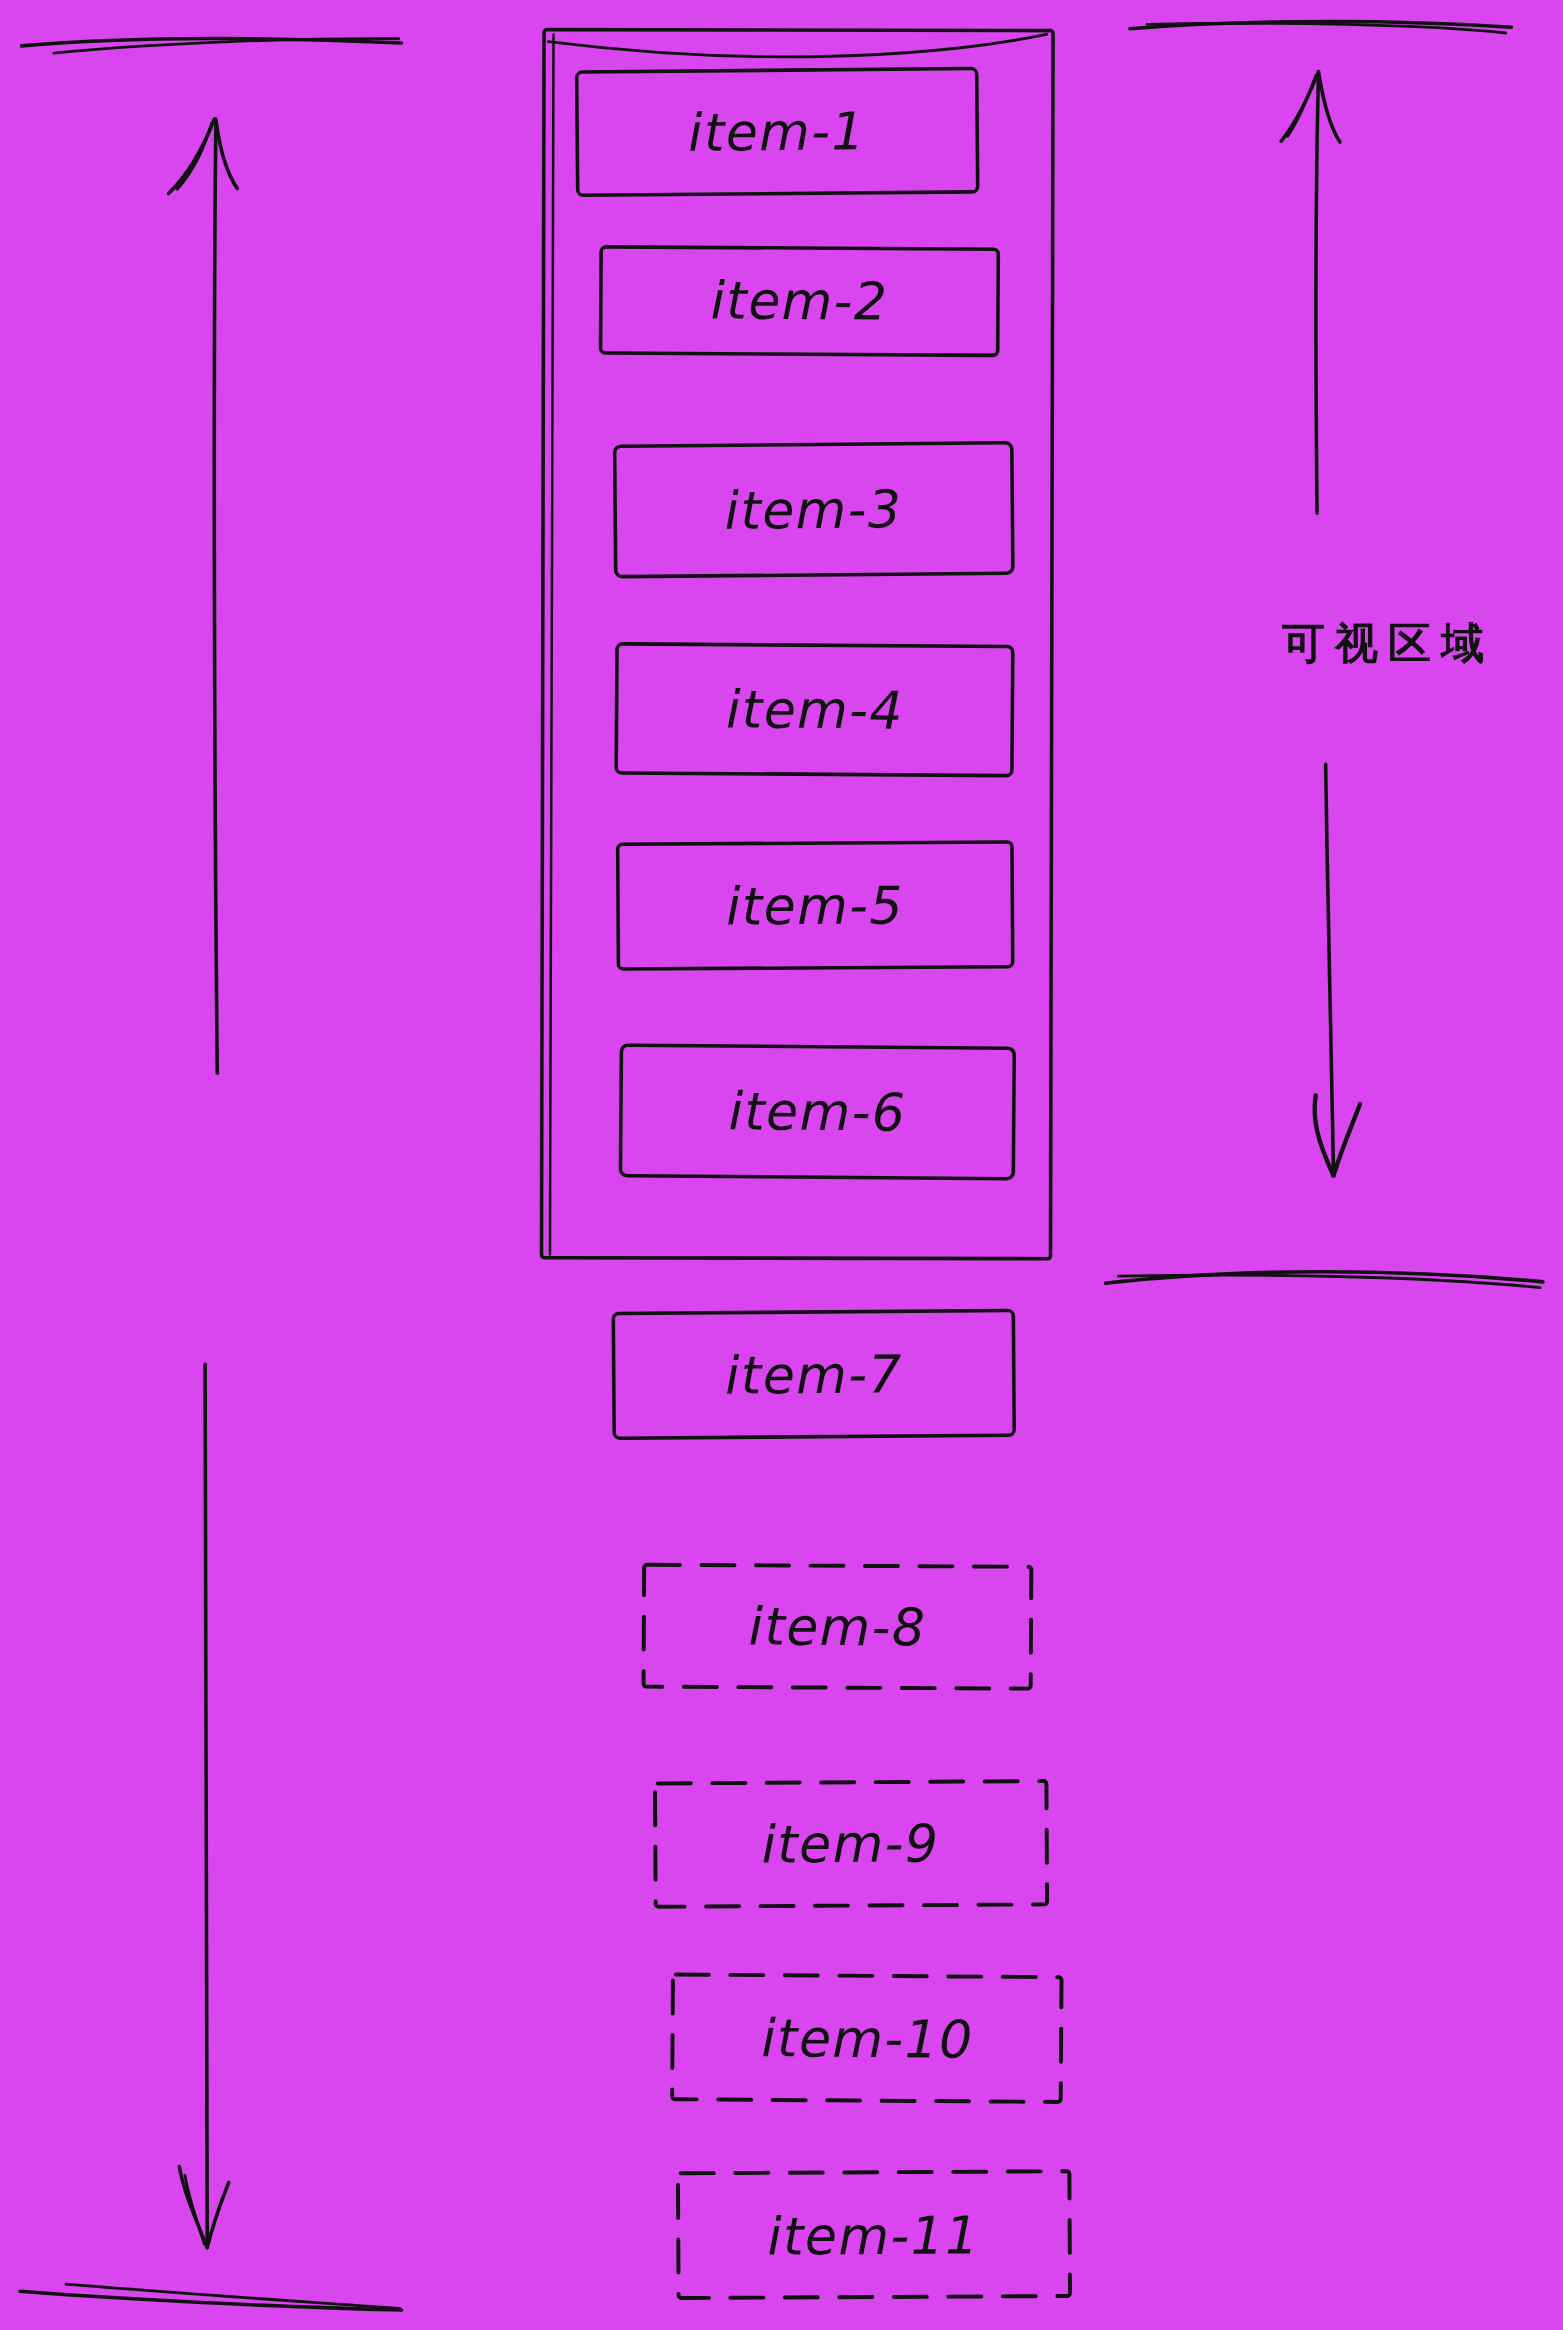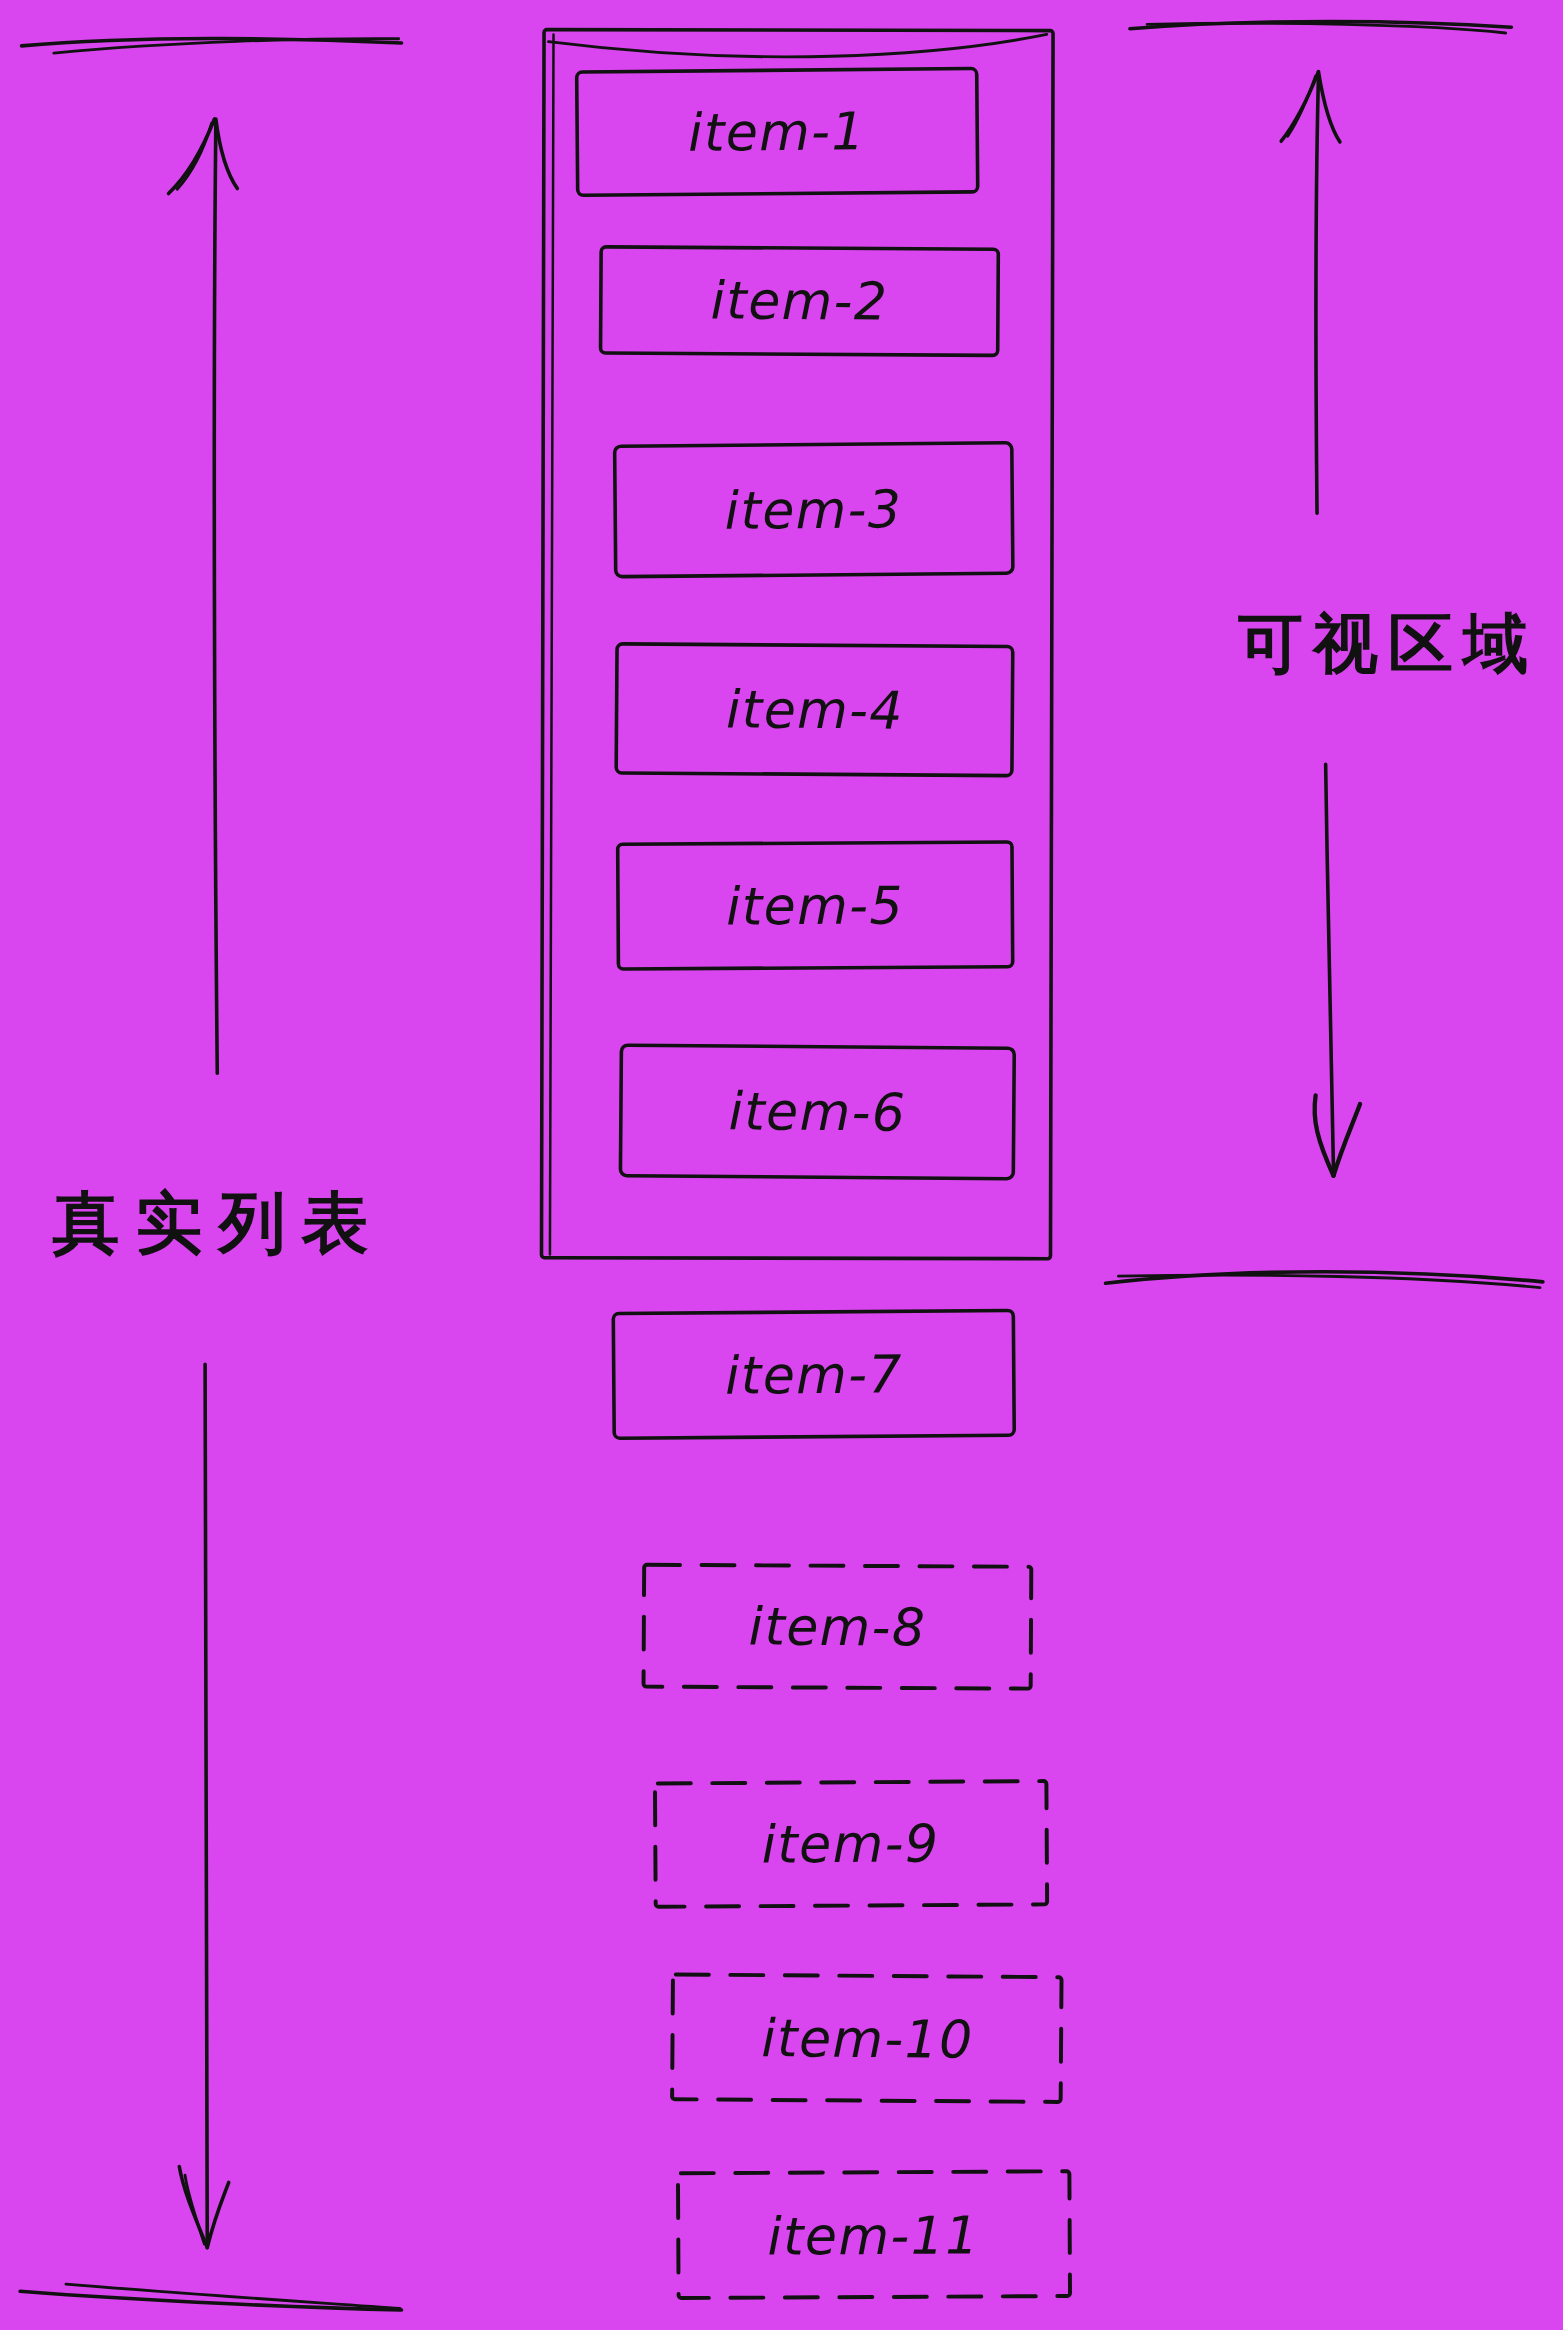--- a/index.html
+++ b/index.html
@@ -107,17 +107,16 @@
   <div class="lbl item-lbl" style="left:617px;top:645px;width:396px;height:129px;transform:rotate(0.4deg)">item-4</div>
   <div class="lbl item-lbl" style="left:618px;top:843px;width:394px;height:125px;transform:rotate(-0.35deg)">item-5</div>
   <div class="lbl item-lbl" style="left:621px;top:1047px;width:393px;height:130px;transform:rotate(0.45deg)">item-6</div>
 
   <div class="lbl item-lbl" style="left:614px;top:1312px;width:400px;height:125px;transform:rotate(-0.45deg)">item-7</div>
   <div class="lbl item-lbl" style="left:644px;top:1566px;width:387px;height:122px;transform:rotate(0.3deg)">item-8</div>
   <div class="lbl item-lbl" style="left:655px;top:1782px;width:391px;height:123px;transform:rotate(-0.35deg)">item-9</div>
   <div class="lbl item-lbl" style="left:673px;top:1976px;width:389px;height:125px;transform:rotate(0.4deg)">item-10</div>
   <div class="lbl item-lbl" style="left:678px;top:2173px;width:391px;height:125px;transform:rotate(-0.3deg)">item-11</div>
 
-  <div class="lbl cjk-lbl" style="left:50px;top:1169px;width:337px;height:108px;letter-spacing:16px">真实列表</div>
-  <div class="lbl cjk-lbl" style="left:1223px;top:594px;width:330px;height:100px;letter-spacing:10px;font-size:65px">可视区域</div>
+  <div class="lbl cjk-lbl" style="left:1223px;top:594px;width:330px;height:100px;letter-spacing:10px;font-size:43px">可视区域</div>
 
 </div>
 
 
 </body></html>

